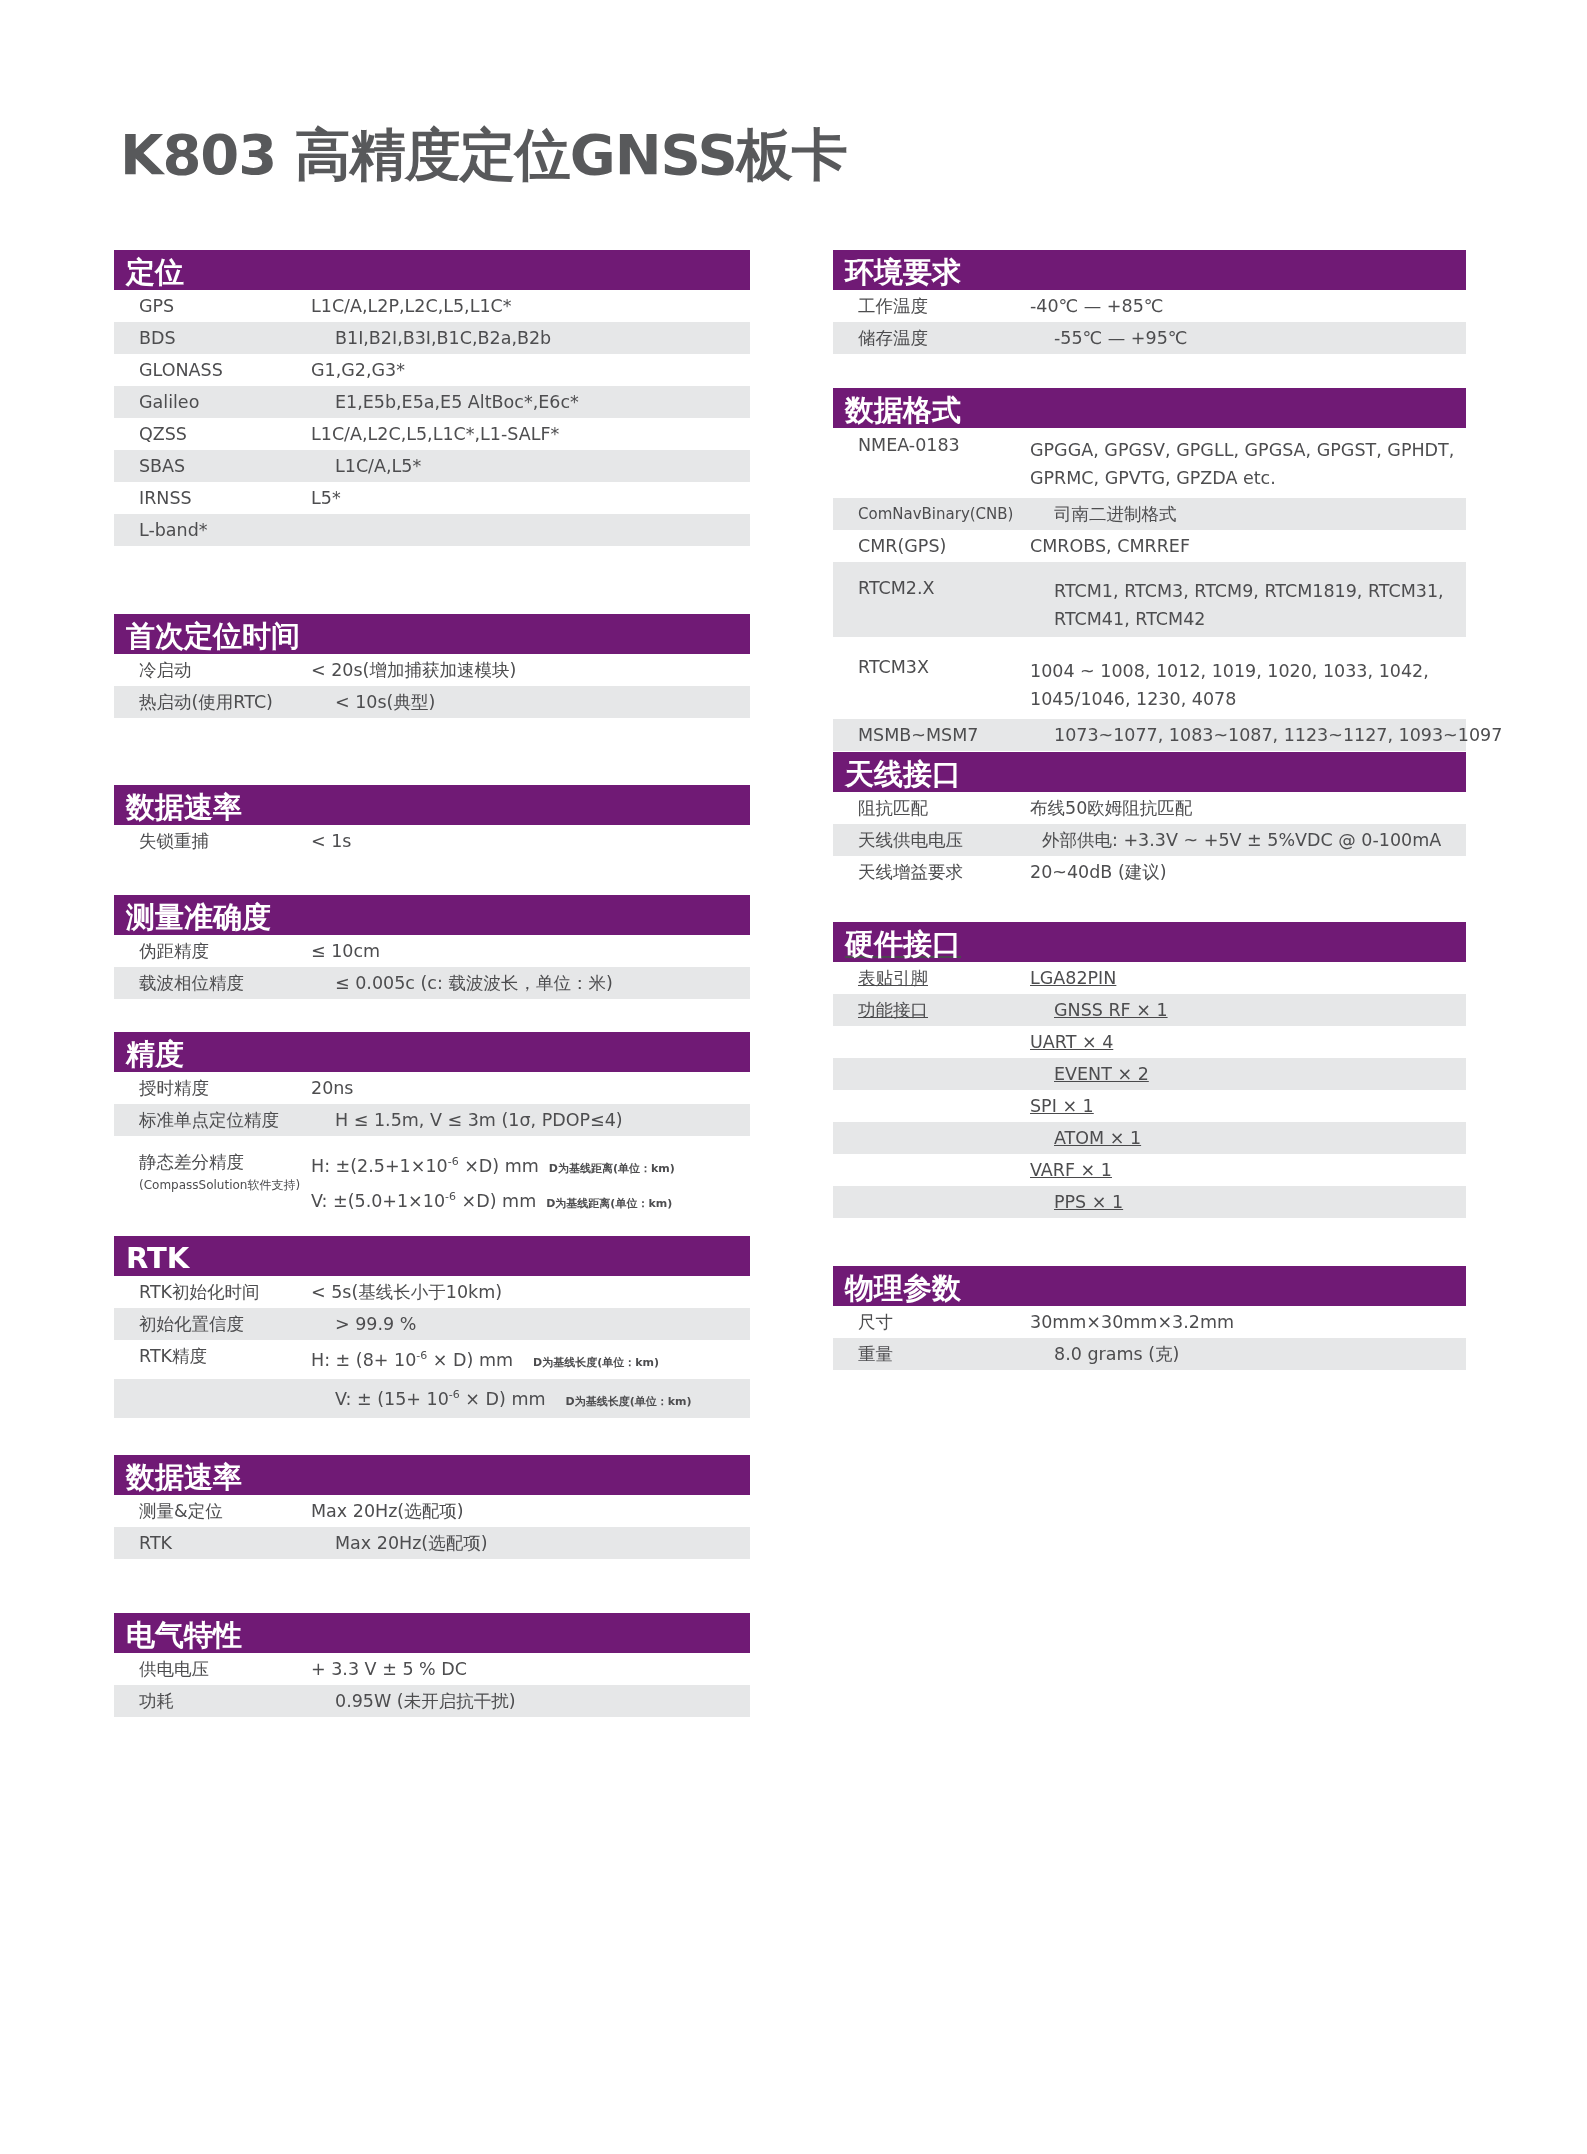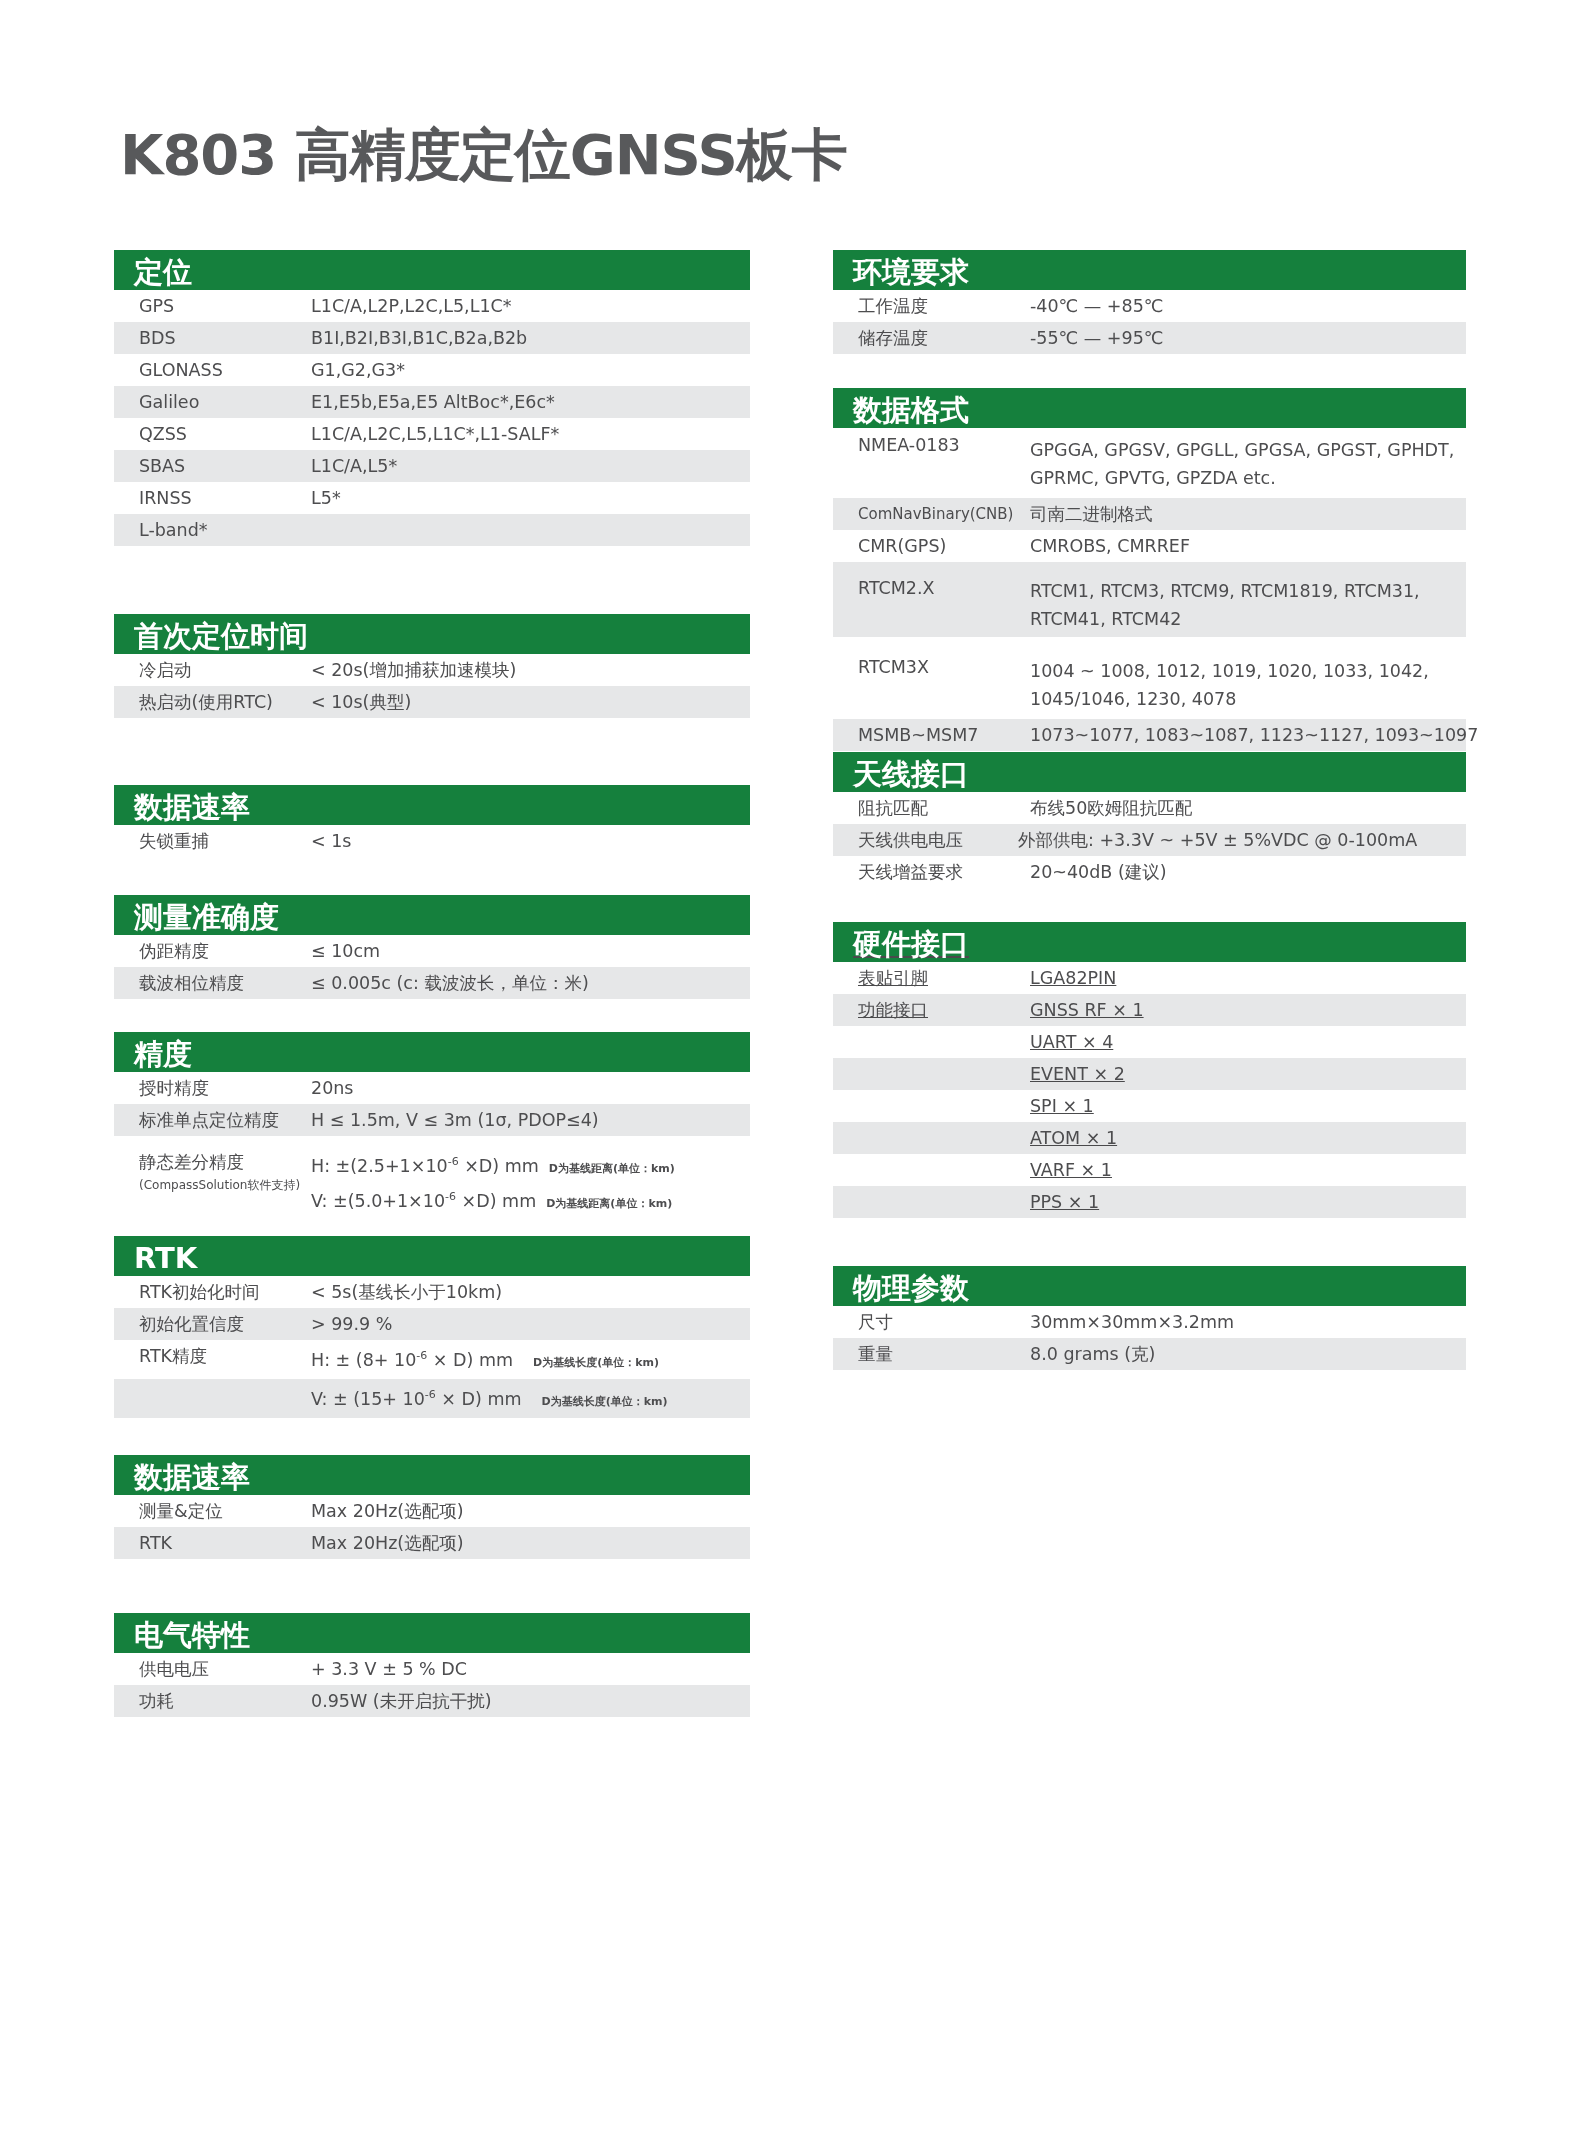--- a/index.html
+++ b/index.html
@@ -4,26 +4,26 @@
 <style>
   html, body { margin:0; padding:0; background:#ffffff; }
   body { width:1587px; height:2154px; position:relative; overflow:hidden;
          font-family:"DejaVu Sans", "Liberation Sans", sans-serif; color:#4a4a4c; }
   .title { position:absolute; left:120px; top:118px; font-size:56px; font-weight:bold;
            color:#58595b; letter-spacing:-1px; white-space:nowrap;
            font-family:"DejaVu Sans", "Liberation Sans", sans-serif;text-align:center; }
   .section { position:absolute; }
   .section.left { left:114px; width:636px; }
   .section.right { left:833px; width:633px; }
-  .bar { height:40px; background:#15803d; color:#ffffff; font-weight:bold;
-         font-size:29px; line-height:44px; padding-left:20px; box-sizing:border-box;
+  .bar { height:40px; background:#701a75; color:#ffffff; font-weight:bold;
+         font-size:29px; line-height:44px; padding-left:12px; box-sizing:border-box;
          white-space:nowrap; overflow:hidden; }
   .row { display:flex; font-size:17.5px; line-height:32px; min-height:32px;
          color:#4d4d4f; white-space:nowrap; }
-  .row.alt { background:#e6e7e8; }
+  .row.alt { background:#e6e7e8;gap:24px; }
   .row .k { width:172px; padding-left:25px; flex:none; box-sizing:content-box; }
   .row .v { flex:1; }
   .row.multi { line-height:28px; padding-top:12px; padding-bottom:4px; }
   .row.multi .v div { white-space:nowrap; }
   .row .note { font-size:11px; margin-left:10px;font-weight:bold; }
   .row .ksmall { font-size:12px; display:block; line-height:18px; }
   .right .row .k { width:172px; }
   .sup { font-size:11px; vertical-align:7px; }
 </style>
 </head>

